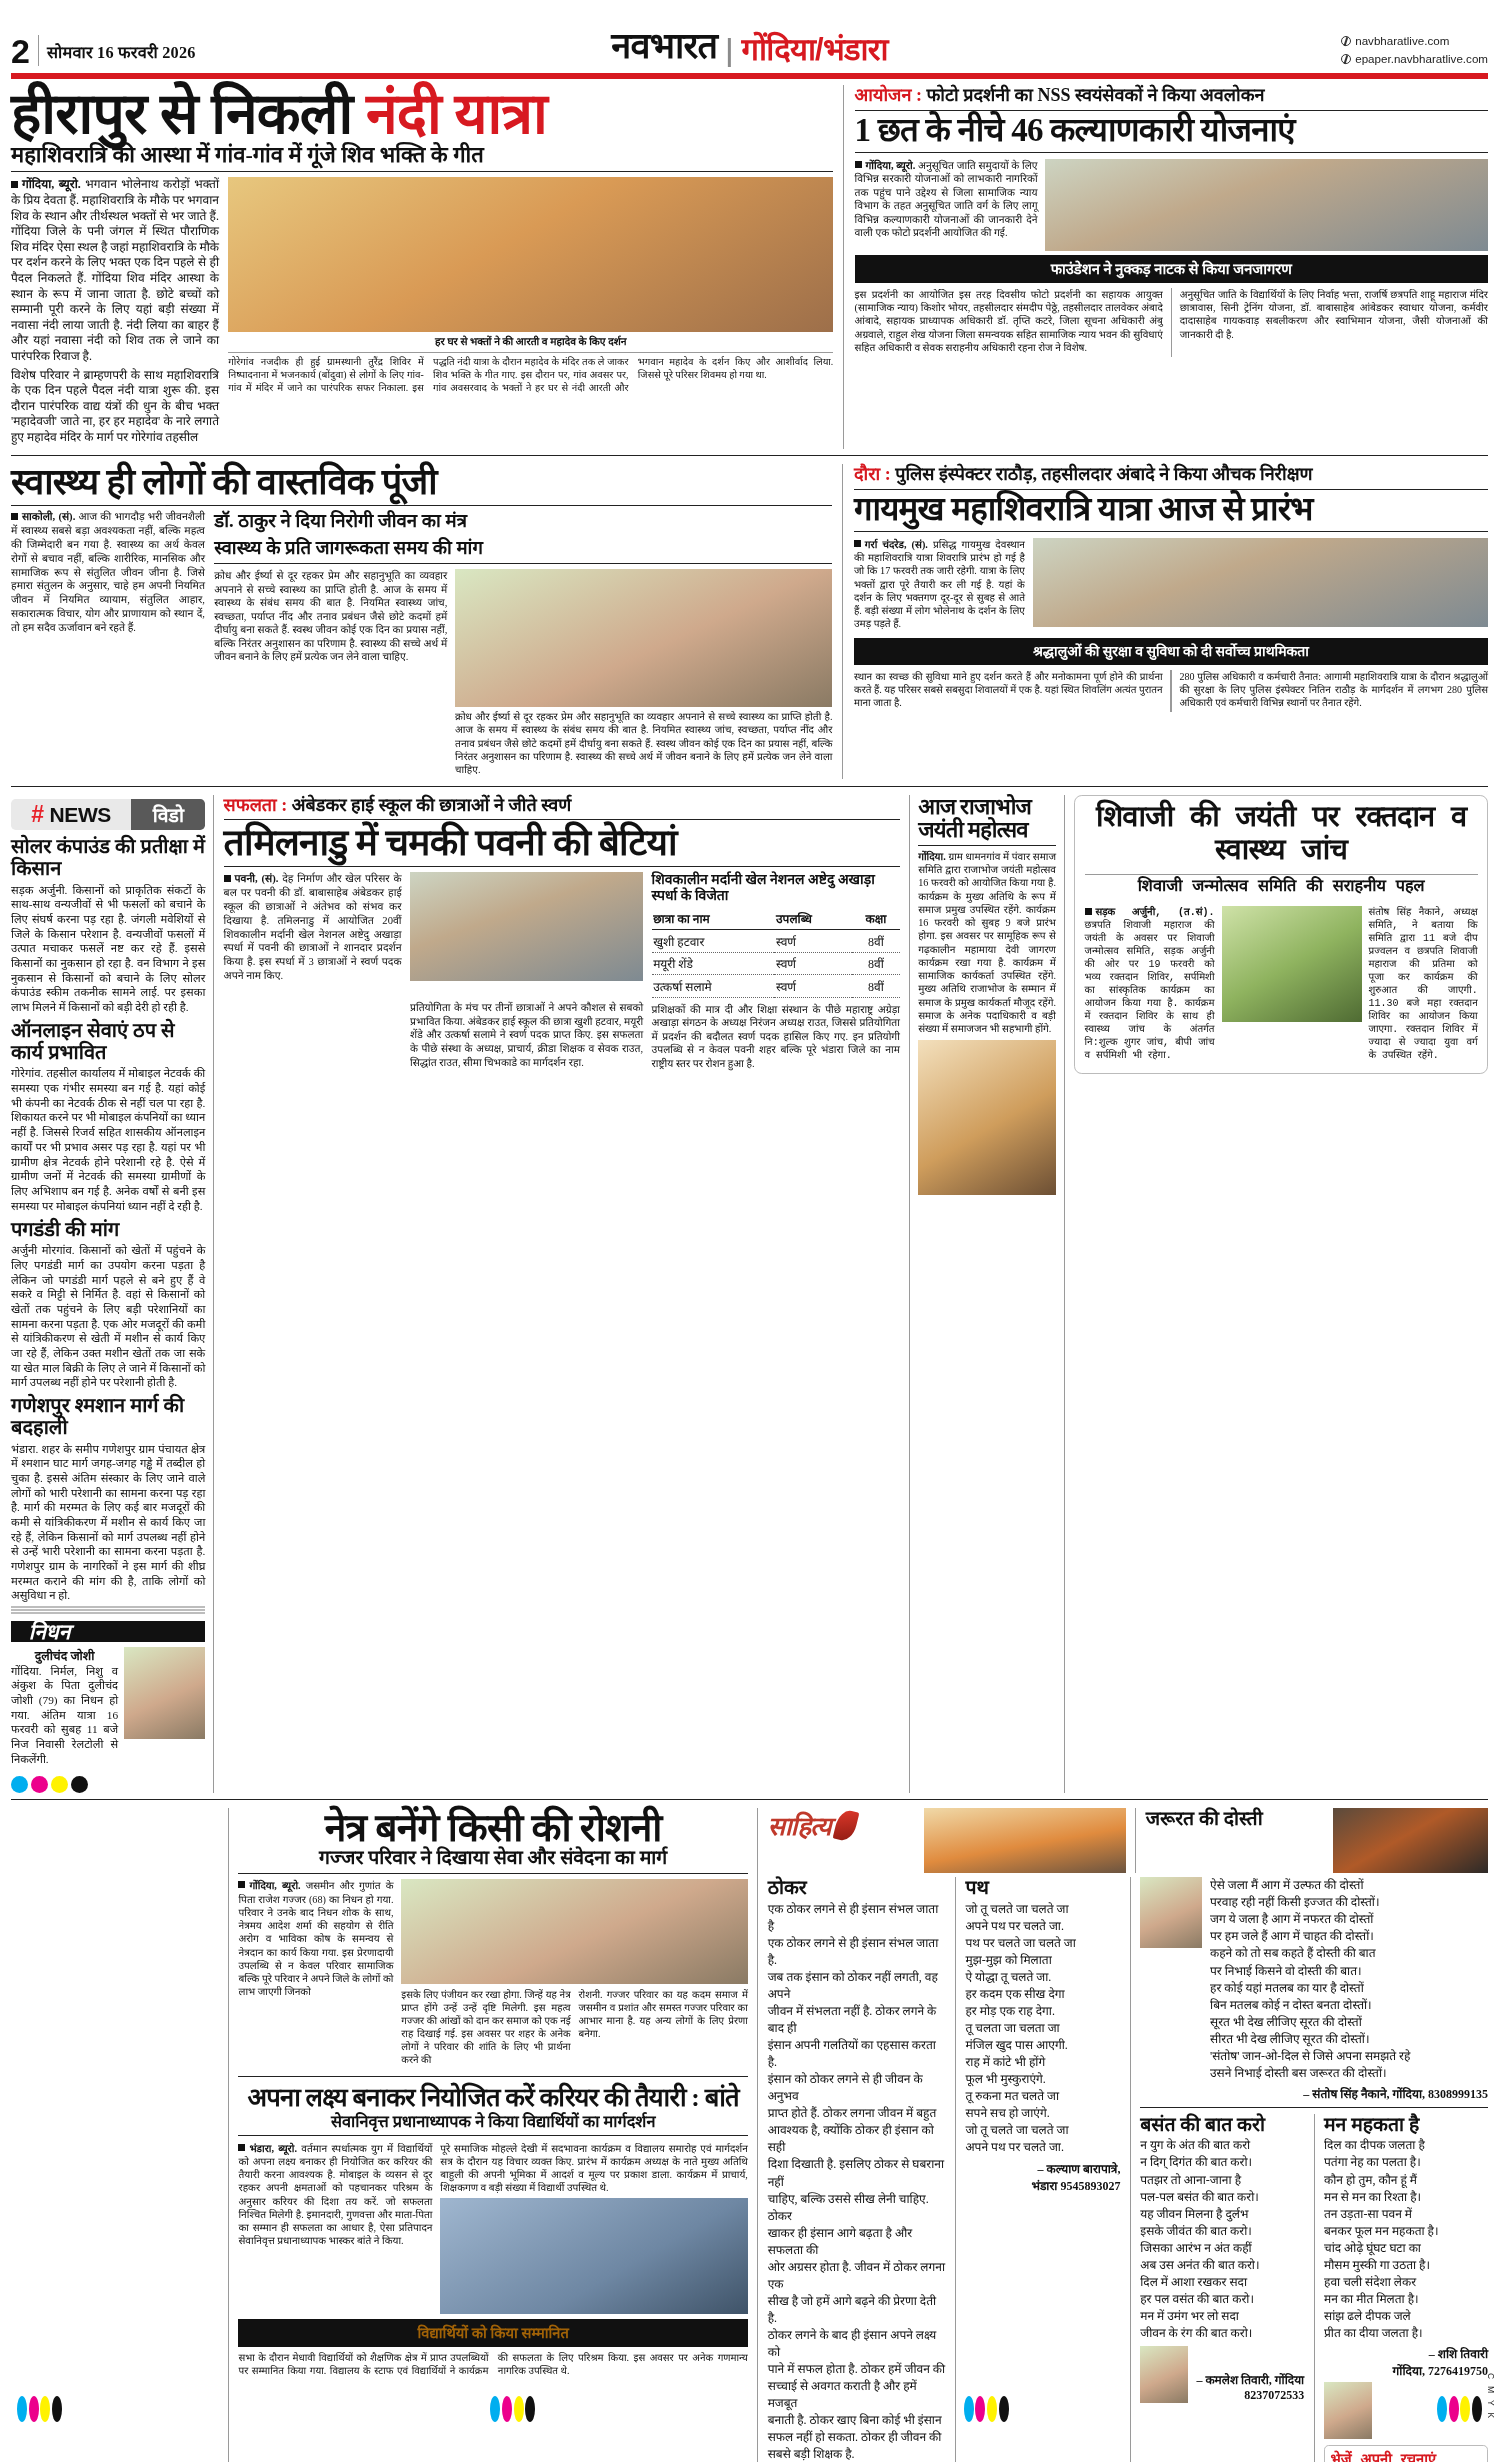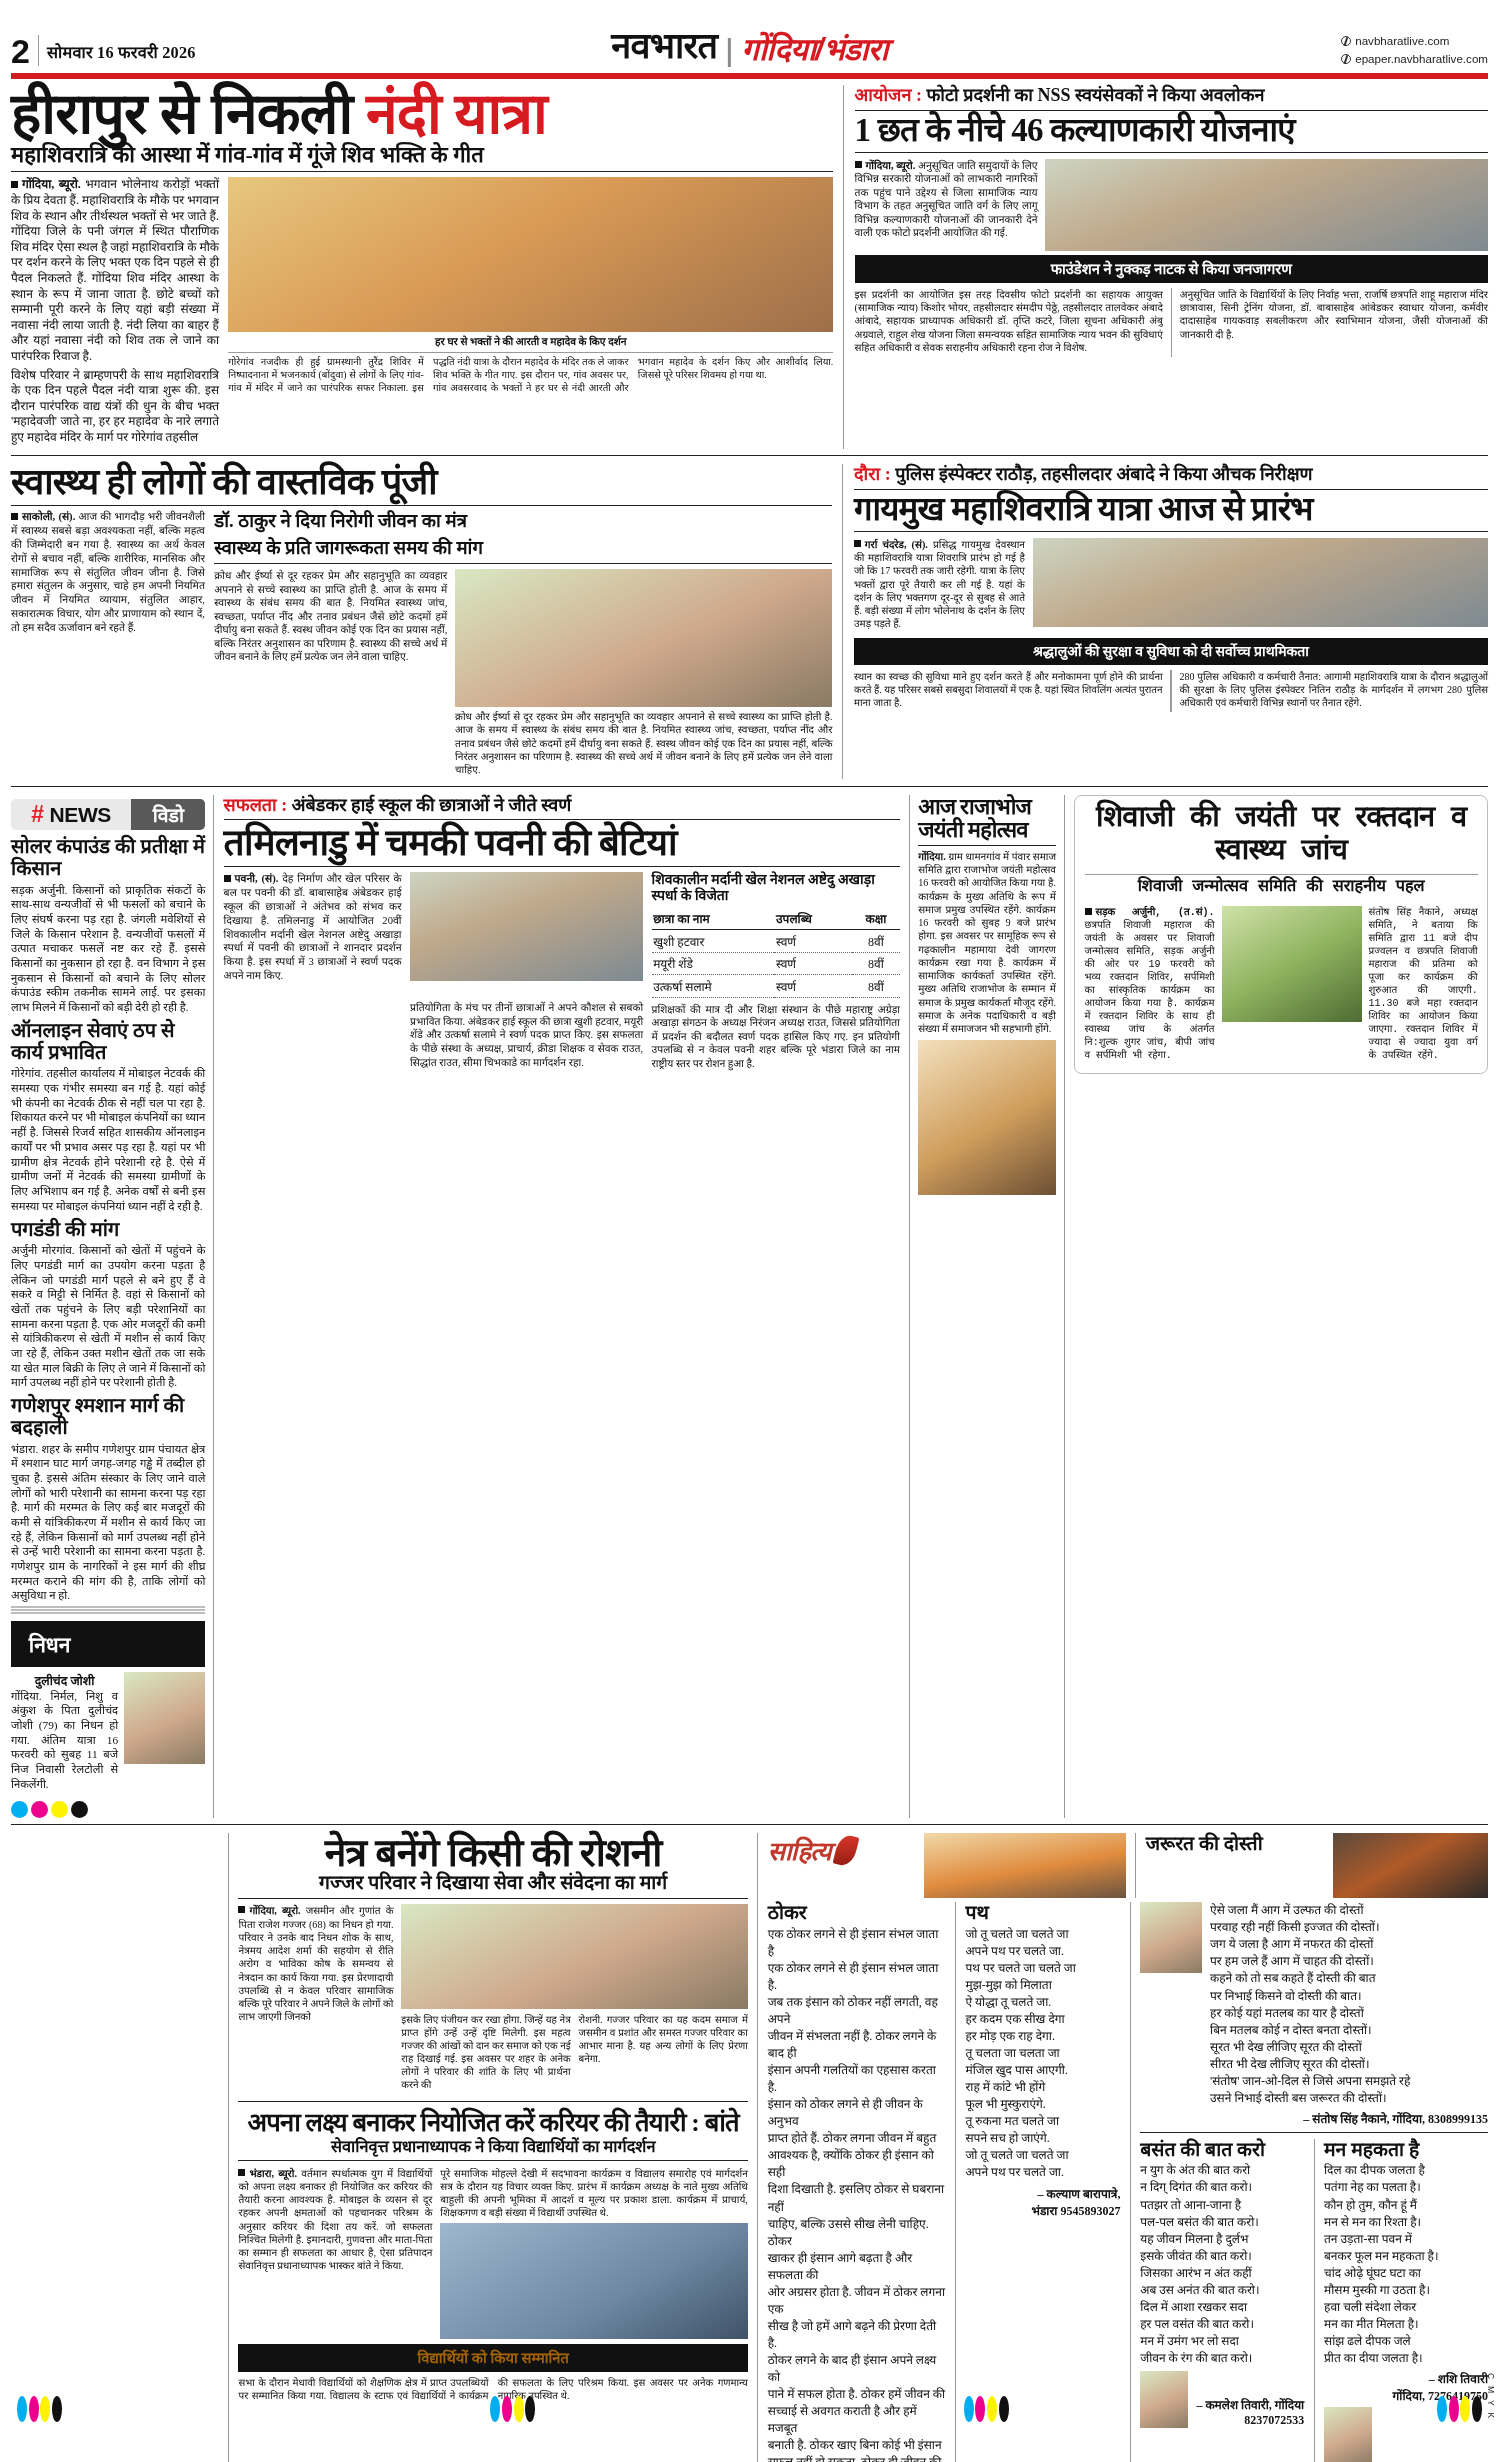--- a/index.html
+++ b/index.html
@@ -15,21 +15,21 @@
 
   
   .masthead { height:71px; display:flex; align-items:flex-end; padding-bottom:4.7px; position:relative; }
   .folio { display:flex; align-items:flex-end; gap:7.8px; }
   .folio-num { font-size:34px; font-weight:700; line-height:0.9; font-family:"Liberation Sans",sans-serif; }
   .folio-rule { width:1.6px; height:31px; background:#999; }
   .folio-date { font-size:16.3px; font-weight:700; letter-spacing:0.2px; padding-bottom:3.1px; }
   .nameplate { position:absolute; left:50%; transform:translateX(-50%); bottom:1.6px; display:flex; align-items:flex-end; gap:11px; }
   .np-main { font-size:36px; font-weight:900; letter-spacing:-0.8px; font-family:"Liberation Sans",sans-serif; }
   .np-bar { width:2.3px; height:29.5px; background:#8b8b8b; margin-bottom:2.3px; }
-  .np-edition { font-size:31px; font-weight:900; color:#d71920; font-family:"Liberation Sans",sans-serif; letter-spacing:-0.8px;font-style:italic; }
+  .np-edition { font-size:31px; font-weight:900; color:#d71920; font-family:"Liberation Sans",sans-serif; letter-spacing:-0.8px; }
   .weburls { position:absolute; right:0; bottom:3.1px; text-align:left; font-size:11.6px; line-height:1.55; font-family:"Liberation Sans",sans-serif; color:#222; }
   .weburls div { display:flex; align-items:center; gap:4.7px; }
   .globe { width:10px; height:10px; border:1.1px solid #333; border-radius:50%; position:relative; display:inline-block; }
   .globe:after { content:""; position:absolute; left:3.9px; top:0.4px; width:1.6px; height:8.5px; background:#333; transform:rotate(18deg); }
   .red-rule { height:5.4px; background:#d71920; margin-top:2.3px; }
 
   
   .kicker { font-size:18px; font-weight:700; line-height:1.2; border-bottom:1.2px solid #222; padding-bottom:3.1px; margin-bottom:3.9px;}
   .kicker b.red { color:#d71920; background:#fff; font-weight:900; }
   h1.head { font-weight:900; line-height:1.0; letter-spacing:-0.8px; }
@@ -91,21 +91,21 @@
   .boxed { border:1.2px solid #bbb; border-radius:7.8px; padding:7.8px 9.3px;font-family:Liberation Mono, monospace; }
 
   
   .sah-logo { font-size:25.6px; font-weight:900; color:#c0392b; font-style:italic; letter-spacing:-0.8px; display:flex; align-items:center; gap:4.7px;}
   .feather { width:20px; height:31px; background:linear-gradient(160deg,#e0392b,#8e1b12); border-radius:60% 8% 60% 8%; transform:rotate(14deg); }
   .poemline { font-size:12px; line-height:1.42; }
   .byline { font-size:12px; font-weight:700; text-align:right; margin-top:3.1px; }
   .headsm { font-size:19.4px; font-weight:900; line-height:1.1; margin-bottom:2.3px; }
 
   
-  .nidhan-bar { display:flex; align-items:flex-start; height:46px; background:#111; margin:6.2px 0 4.7px; }
+  .nidhan-bar { display:flex; align-items:flex-start; height:21px; background:#111; margin:6.2px 0 4.7px;font-style:italic; }
   .nidhan-red { width:5.4px; background:#d71920; margin:3.1px 6.2px; }
   .nidhan-t { color:#fff; font-size:21px; font-weight:900; align-self:center; }
   .nidhan-stripes { flex:1; background:repeating-linear-gradient(#fff 0 1.6px,#111 1.6px 3.9px); margin:3.1px 3.1px 3.1px 7.8px; }
   .stripes-top { height:8.5px; background:repeating-linear-gradient(#bdbdbd 0 1.6px,#fff 1.6px 3.1px); margin-bottom:3.1px; }
 
   
   .cmyk { display:flex; gap:3.1px; }
   .cmyk span { width:17px; height:17px; border-radius:50%; display:block; }
   .reg { display:flex; gap:1.6px; }
   .reg span { width:10px; height:26px; border-radius:50%; display:block; }

